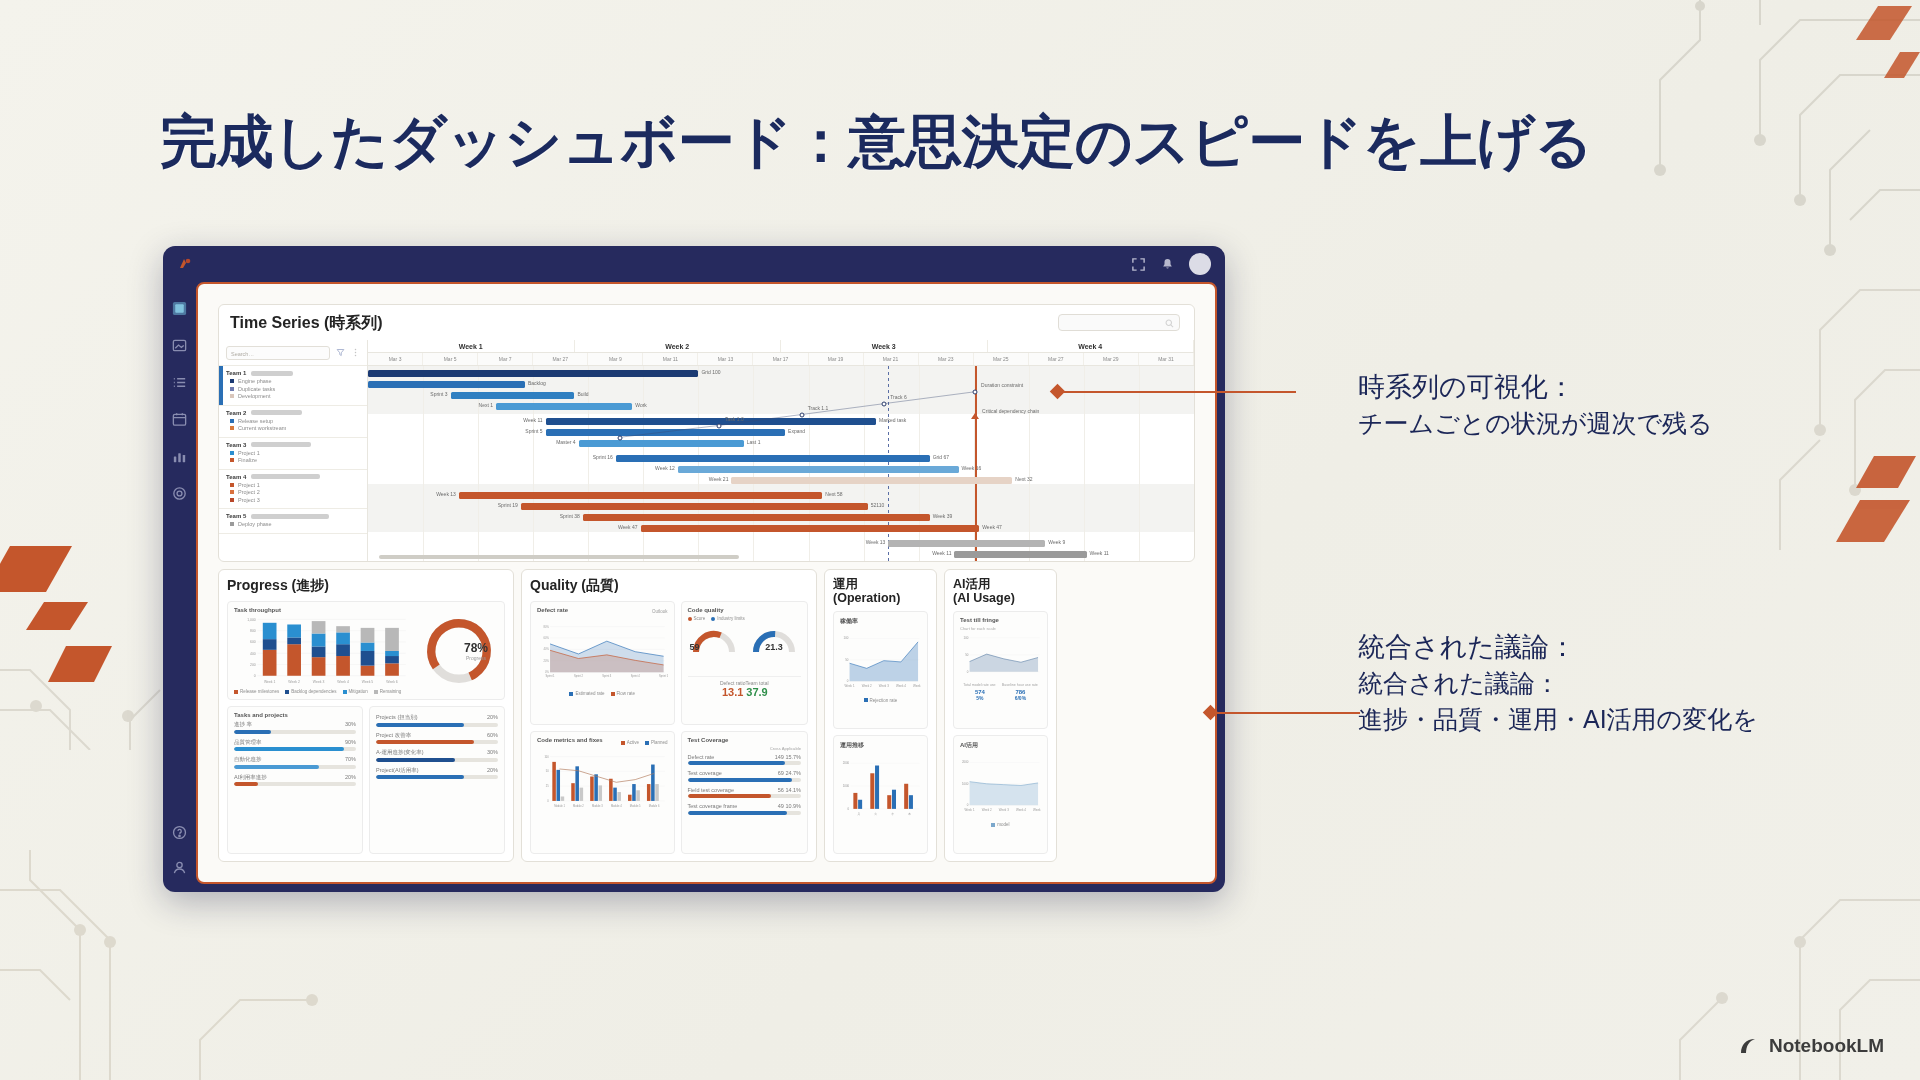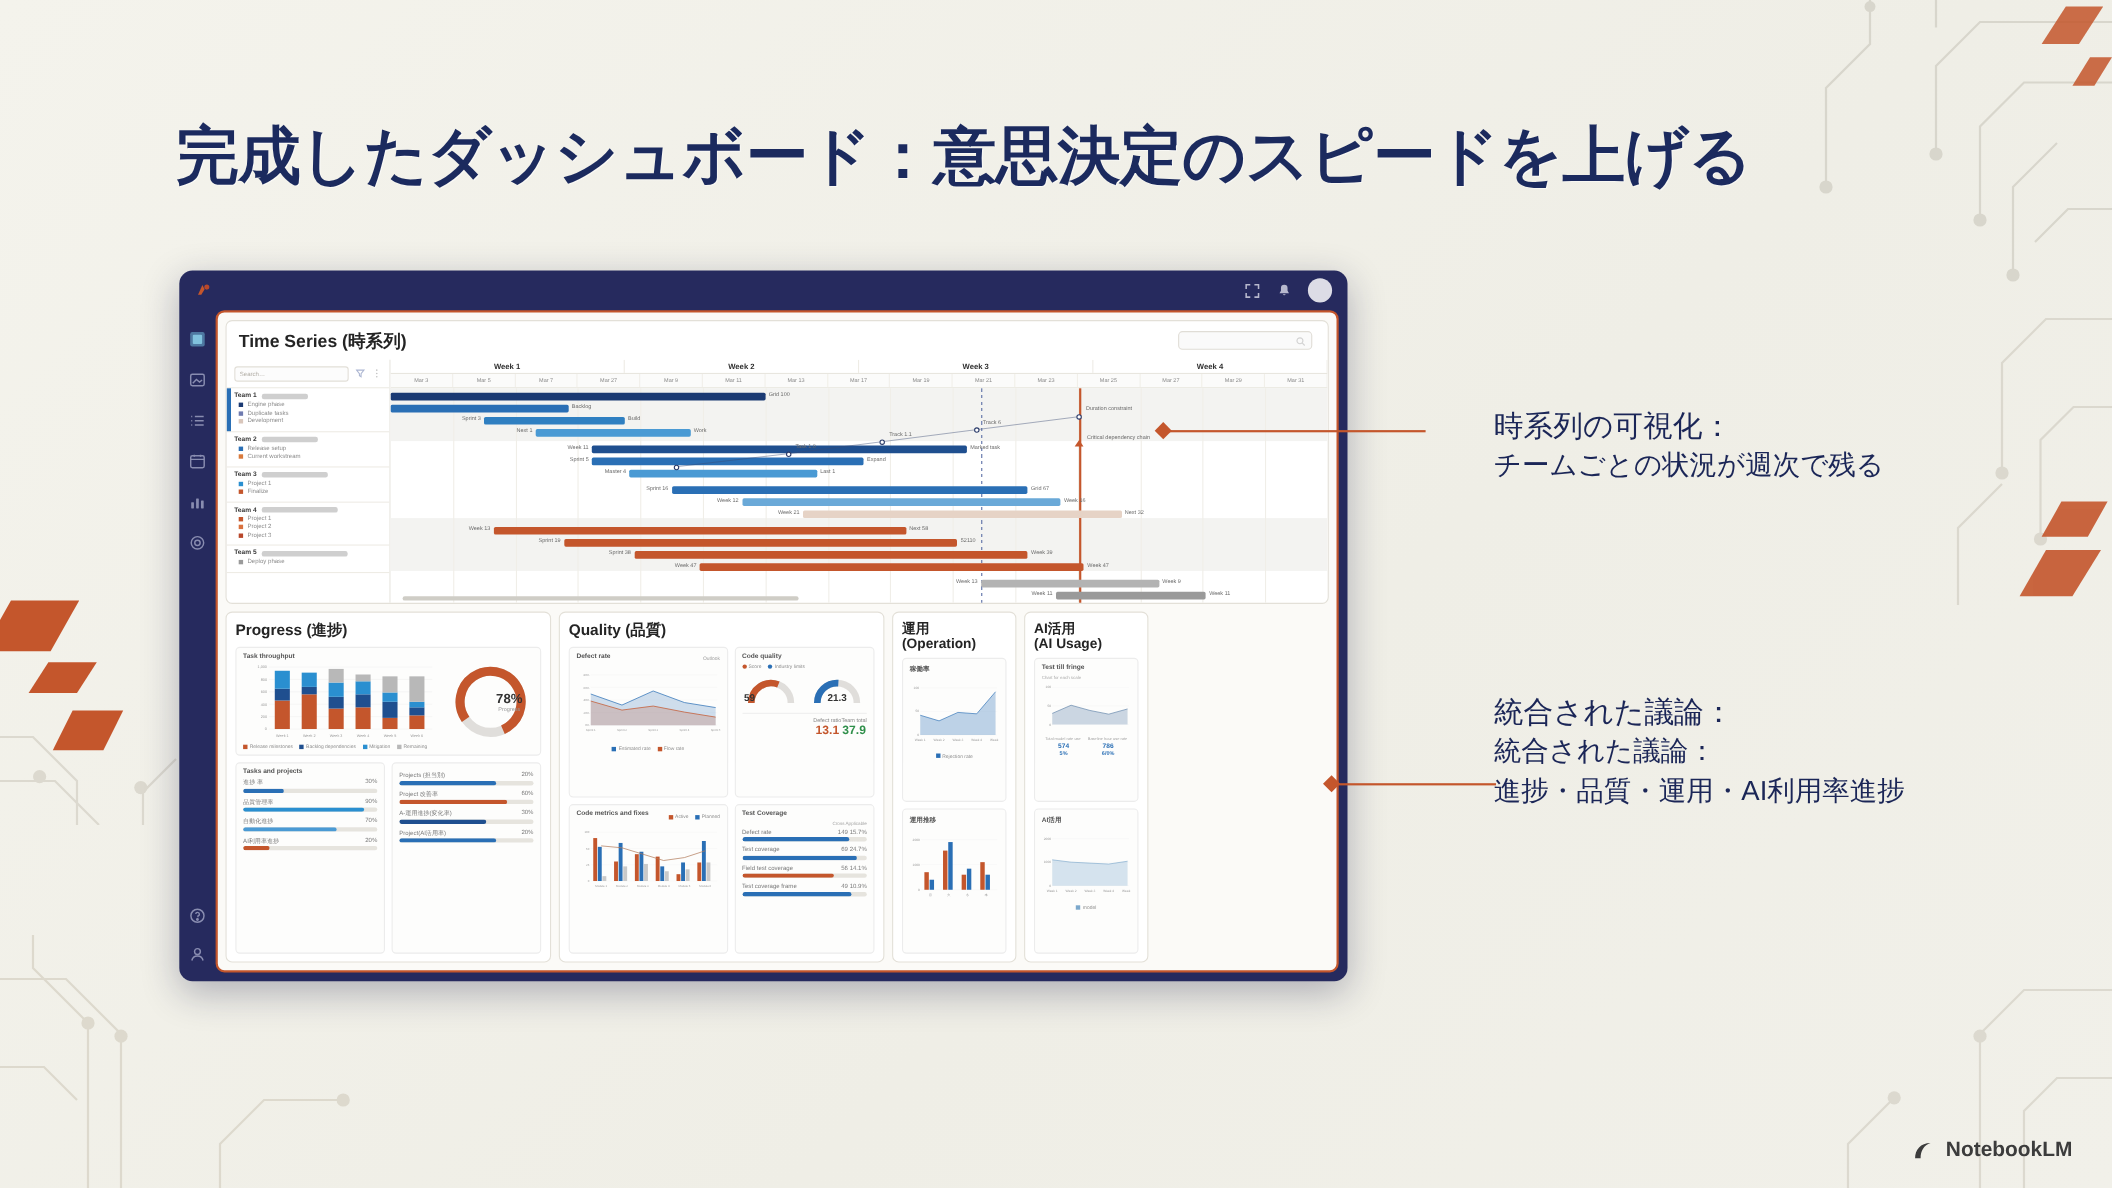--- a/index.html
+++ b/index.html
@@ -61,21 +61,21 @@
   .rail-ico.active::before {
     content:""; position:absolute; left:-9px; top:-5px; width:2.5px; height:26px; background:#c4562c;
   }
   .rail-ico.active { opacity:1; }
   .rail-bottom { position:absolute; bottom:16px; left:0; width:33px;
                  display:flex; flex-direction:column; align-items:center; gap:18px; }
 
   .content {
     position:absolute; left:33px; top:36px; right:8px; bottom:8px;
     background:#fbfaf7; border:2px solid #c4562c; border-radius:8px;
-    padding:7px; display:flex; flex-direction:column; gap:7px;
+    padding:20px; display:flex; flex-direction:column; gap:7px;
   }
   
   .ts-card {
     flex: 0 0 258px; background:#ffffff; border:1px solid #e3e0d8; border-radius:6px;
     position:relative; overflow:hidden;
   }
   .card-title { font-size:16px; font-weight:700; color:#242424; padding:8px 0 6px 11px; }
   .ts-search {
     position:absolute; right:14px; top:9px; width:122px; height:17px;
     border:1px solid #e0ddd6; border-radius:4px; background:#fafafa;
@@ -750,21 +750,21 @@
                     <div style="position: absolute; left: 0px; right: 0px; top: 17px; font-size: 9px; font-weight: 700; color: rgb(51, 51, 51);">59</div>
                   </div>
                   <div style="position: relative; width: 50px; height: 32px; text-align: center;">
                     <svg viewBox="0 0 50 30" style="width:50px;height:30px">
                       <path d="M 7 27 A 18 18 0 0 1 43 27" fill="none" stroke="#e0dedb" stroke-width="6"></path>
                       <path d="M 7 27 A 18 18 0 0 1 26.130229351527642 9.035518888291111" fill="none" stroke="#2a6fb5" stroke-width="6"></path>
                     </svg>
                     <div style="position: absolute; left: 0px; right: 0px; top: 17px; font-size: 9px; font-weight: 700; color: rgb(51, 51, 51);">21.3</div>
                   </div>
                 </div>
-              <div style="display:flex;justify-content:flex-end;margin-top:4px;border-top:1px solid #efefef;padding-top:3px" id="q-kpis">
+              <div style="display:flex;justify-content:center;margin-top:19px;border-top:1px solid #efefef;padding-top:3px" id="q-kpis">
                   <div class="kpi">
                     <div class="lab">Defect ratio</div>
                     <div class="val" style="color: rgb(196, 86, 44);">13.1</div>
                   </div>
                   <div class="kpi">
                     <div class="lab">Team total</div>
                     <div class="val" style="color: rgb(47, 143, 74);">37.9</div>
                   </div>
                 </div>
             </div>
@@ -988,21 +988,21 @@
   <div class="anno" style="left:1358px; top:369px;">
     <div class="h">時系列の可視化：</div>
     <div class="b">チームごとの状況が週次で残る</div>
   </div>
 
   <div class="leader" style="left:1215px; top:712px; width:145px;"></div>
   <div class="leader-dot" style="left:1205px; top:707px;"></div>
   <div class="anno" style="left:1358px; top:629px;">
     <div class="h">統合された議論：</div>
     <div class="b">統合された議論：</div>
-    <div class="b">進捗・品質・運用・AI利用率進捗</div>
+    <div class="b">進捗・品質・運用・AI活用の変化を</div>
   </div>
 
   <div class="nblm">
     <svg style="width:24px;height:24px" viewBox="0 0 24 24">
       <path d="M4 19 C4 11 9 5 18 5 C12 7 9 12 9 19 Z" fill="#3c3c3c"></path>
     </svg>
     <span>NotebookLM</span>
   </div>
 </div>
 

